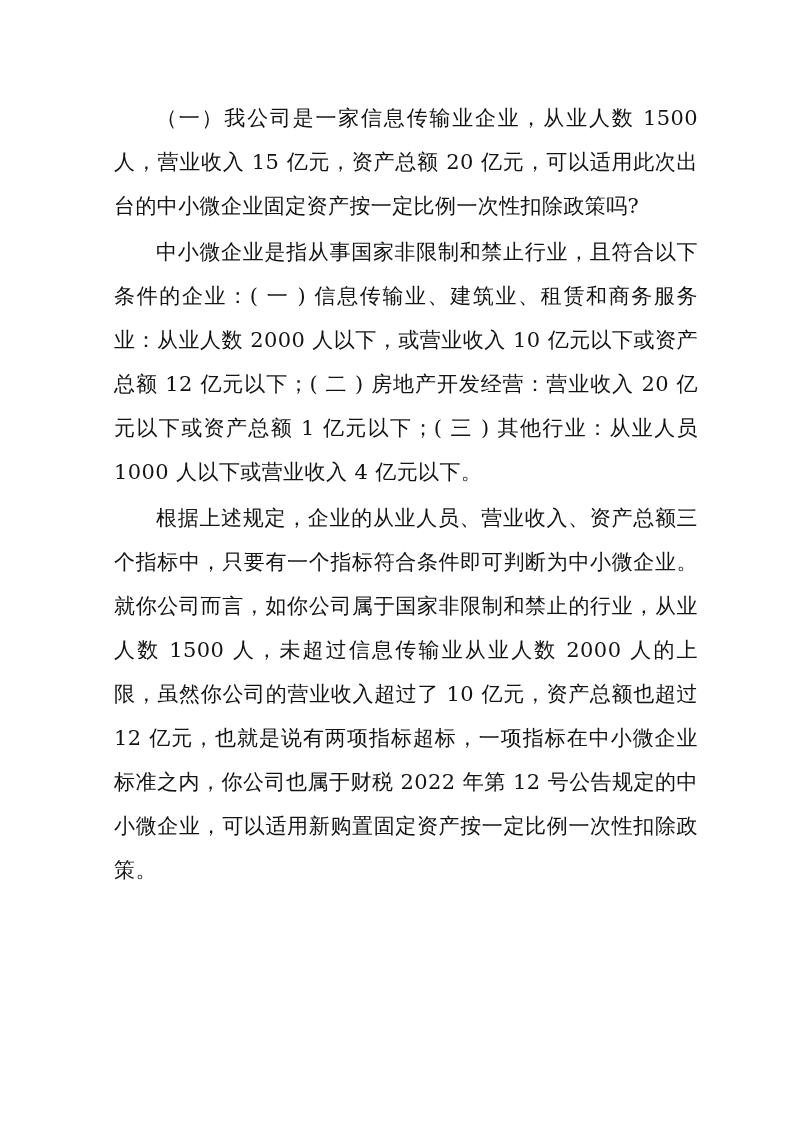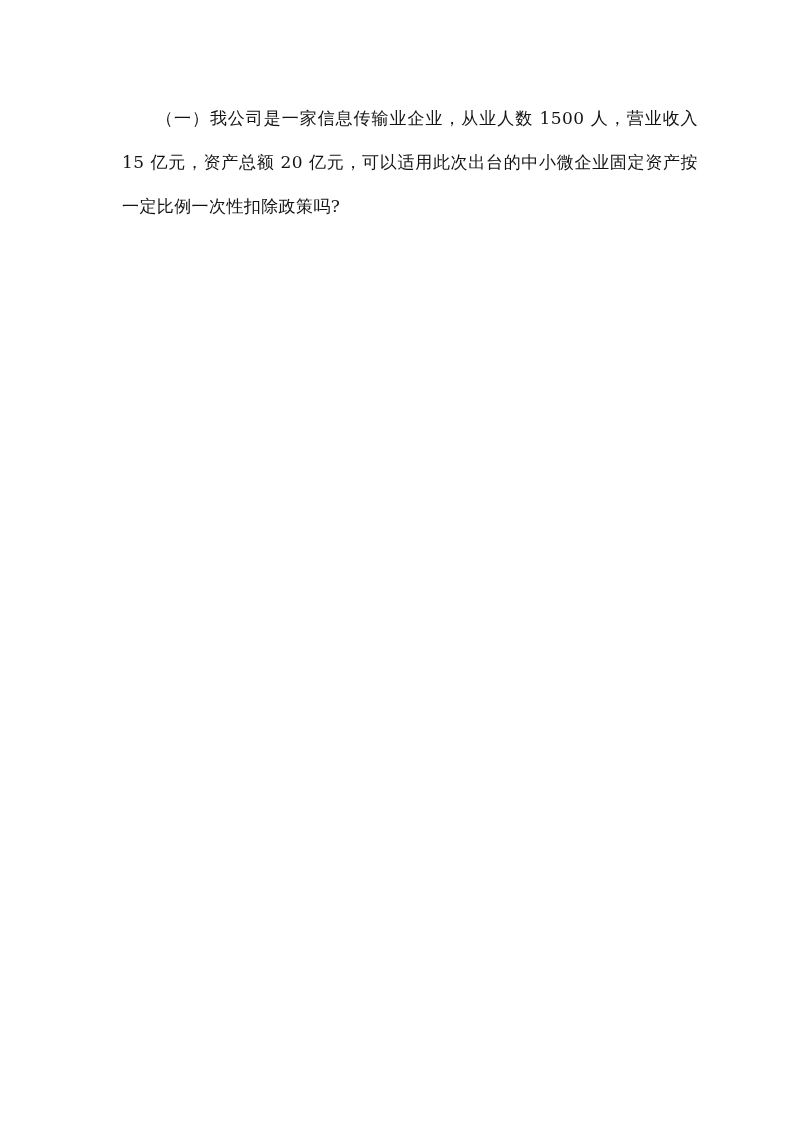--- a/index.html
+++ b/index.html
@@ -19,30 +19,32 @@
     width: 794px;
     height: 1123px;
     box-sizing: border-box;
     padding: 96px 96px 96px 110px;
     background: #ffffff;
   }
   .doc-body {
     width: 100%;
   }
   .para {
-    font-size: 17px;
+    font-size: 21px;
     line-height: 44px;
     text-align: justify;
     text-justify: inter-ideograph;
-    margin: 0 0 2px 12px;
+    margin: 0 0 2px 4px;
     text-indent: 2em;
     letter-spacing: 0.4px;
     color: #131313;
   }
 </style>
 </head>
 <body>
 
 <div class="page">
   <div class="doc-body">
     <p class="para">（一）我公司是一家信息传输业企业，从业人数 1500 人，营业收入 15 亿元，资产总额 20 亿元，可以适用此次出台的中小微企业固定资产按一定比例一次性扣除政策吗?</p>
+    <p class="para">中小微企业是指从事国家非限制和禁止行业，且符合以下条件的企业：( 一 ) 信息传输业、建筑业、租赁和商务服务业：从业人数 2000 人以下，或营业收入 10 亿元以下或资产总额 12 亿元以下；( 二 ) 房地产开发经营：营业收入 20 亿元以下或资产总额 1 亿元以下；( 三 ) 其他行业：从业人员 1000 人以下或营业收入 4 亿元以下。</p>
+    <p class="para">根据上述规定，企业的从业人员、营业收入、资产总额三个指标中，只要有一个指标符合条件即可判断为中小微企业。就你公司而言，如你公司属于国家非限制和禁止的行业，从业人数 1500 人，未超过信息传输业从业人数 2000 人的上限，虽然你公司的营业收入超过了 10 亿元，资产总额也超过 12 亿元，也就是说有两项指标超标，一项指标在中小微企业标准之内，你公司也属于财税 2022 年第 12 号公告规定的中小微企业，可以适用新购置固定资产按一定比例一次性扣除政策。</p>
   </div>
 </div>
 
 </body></html>

